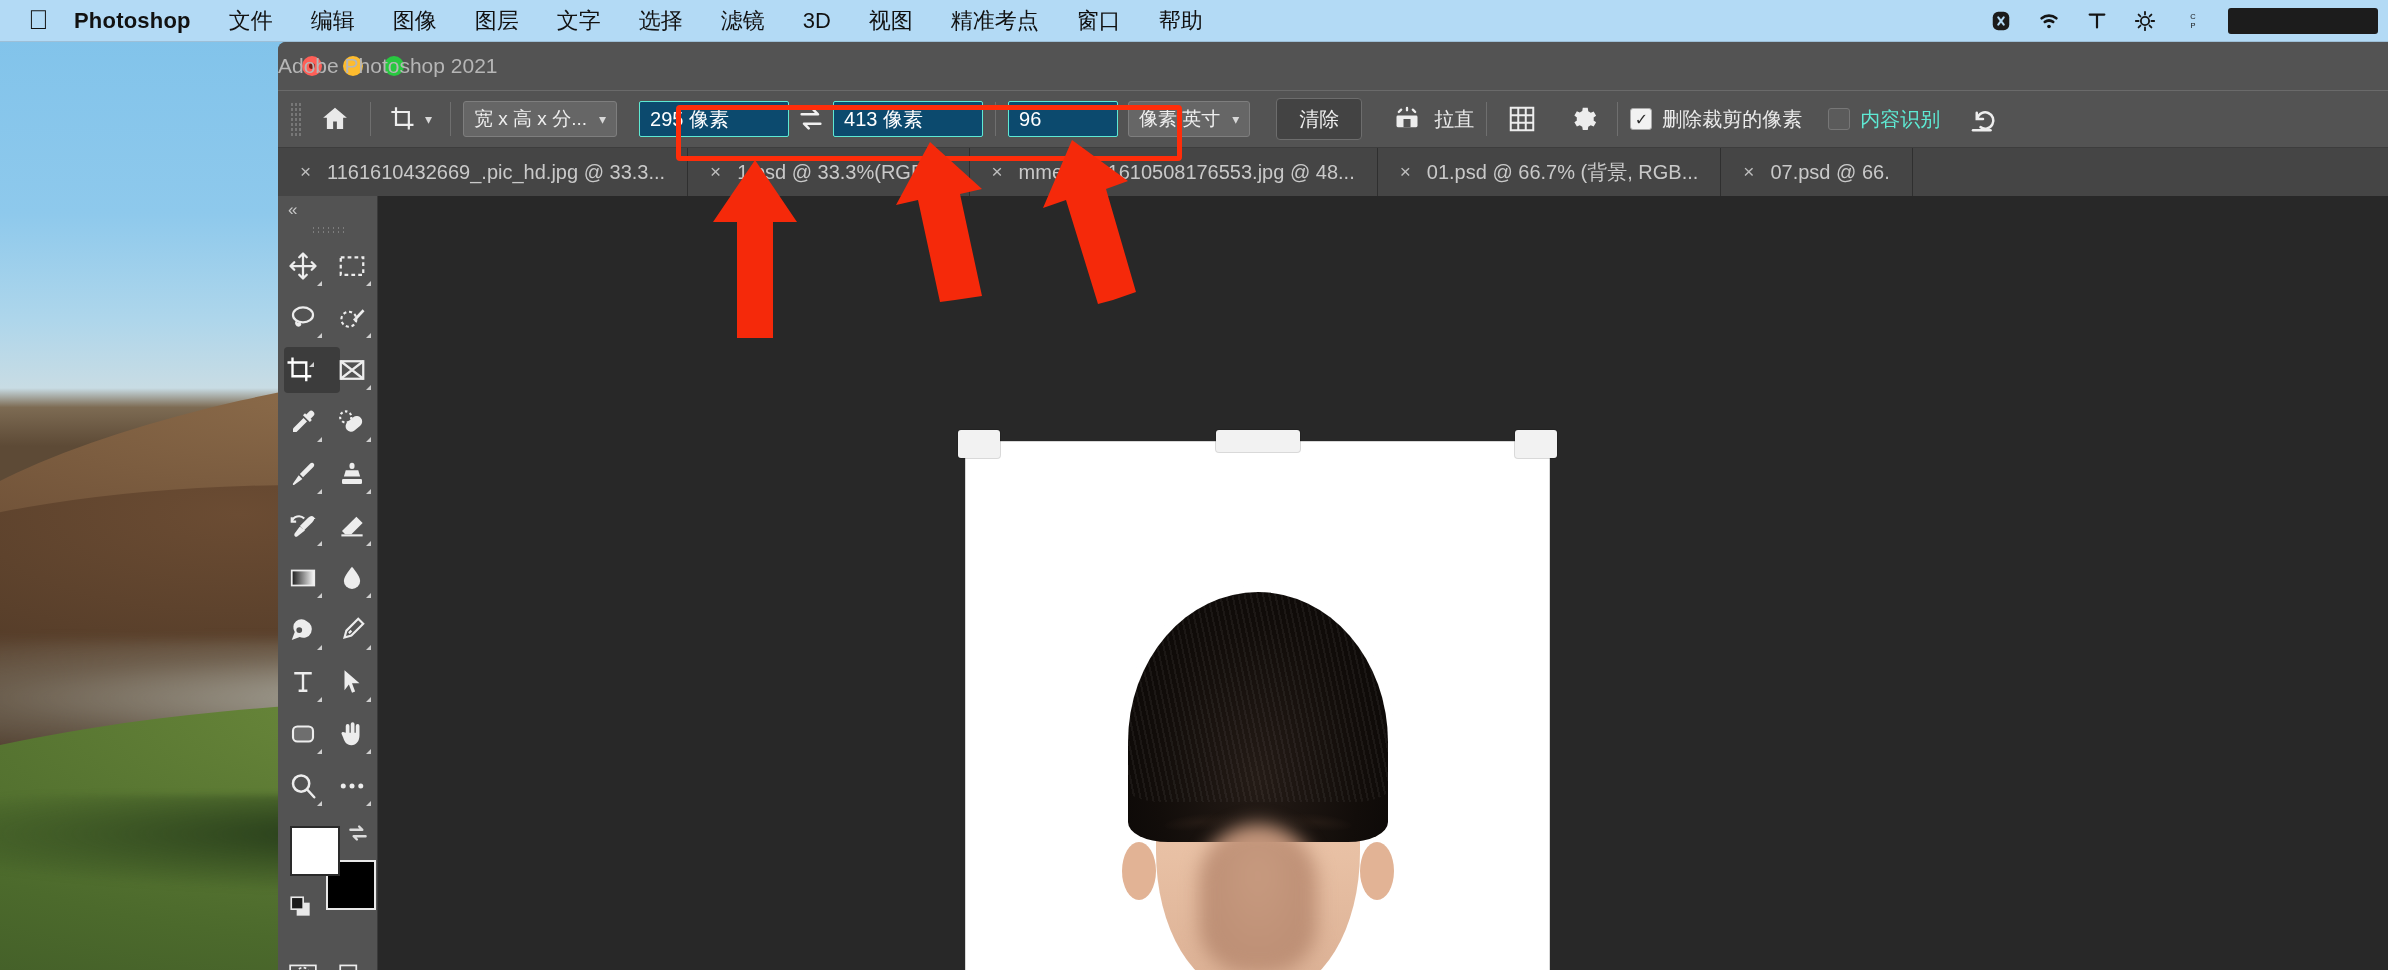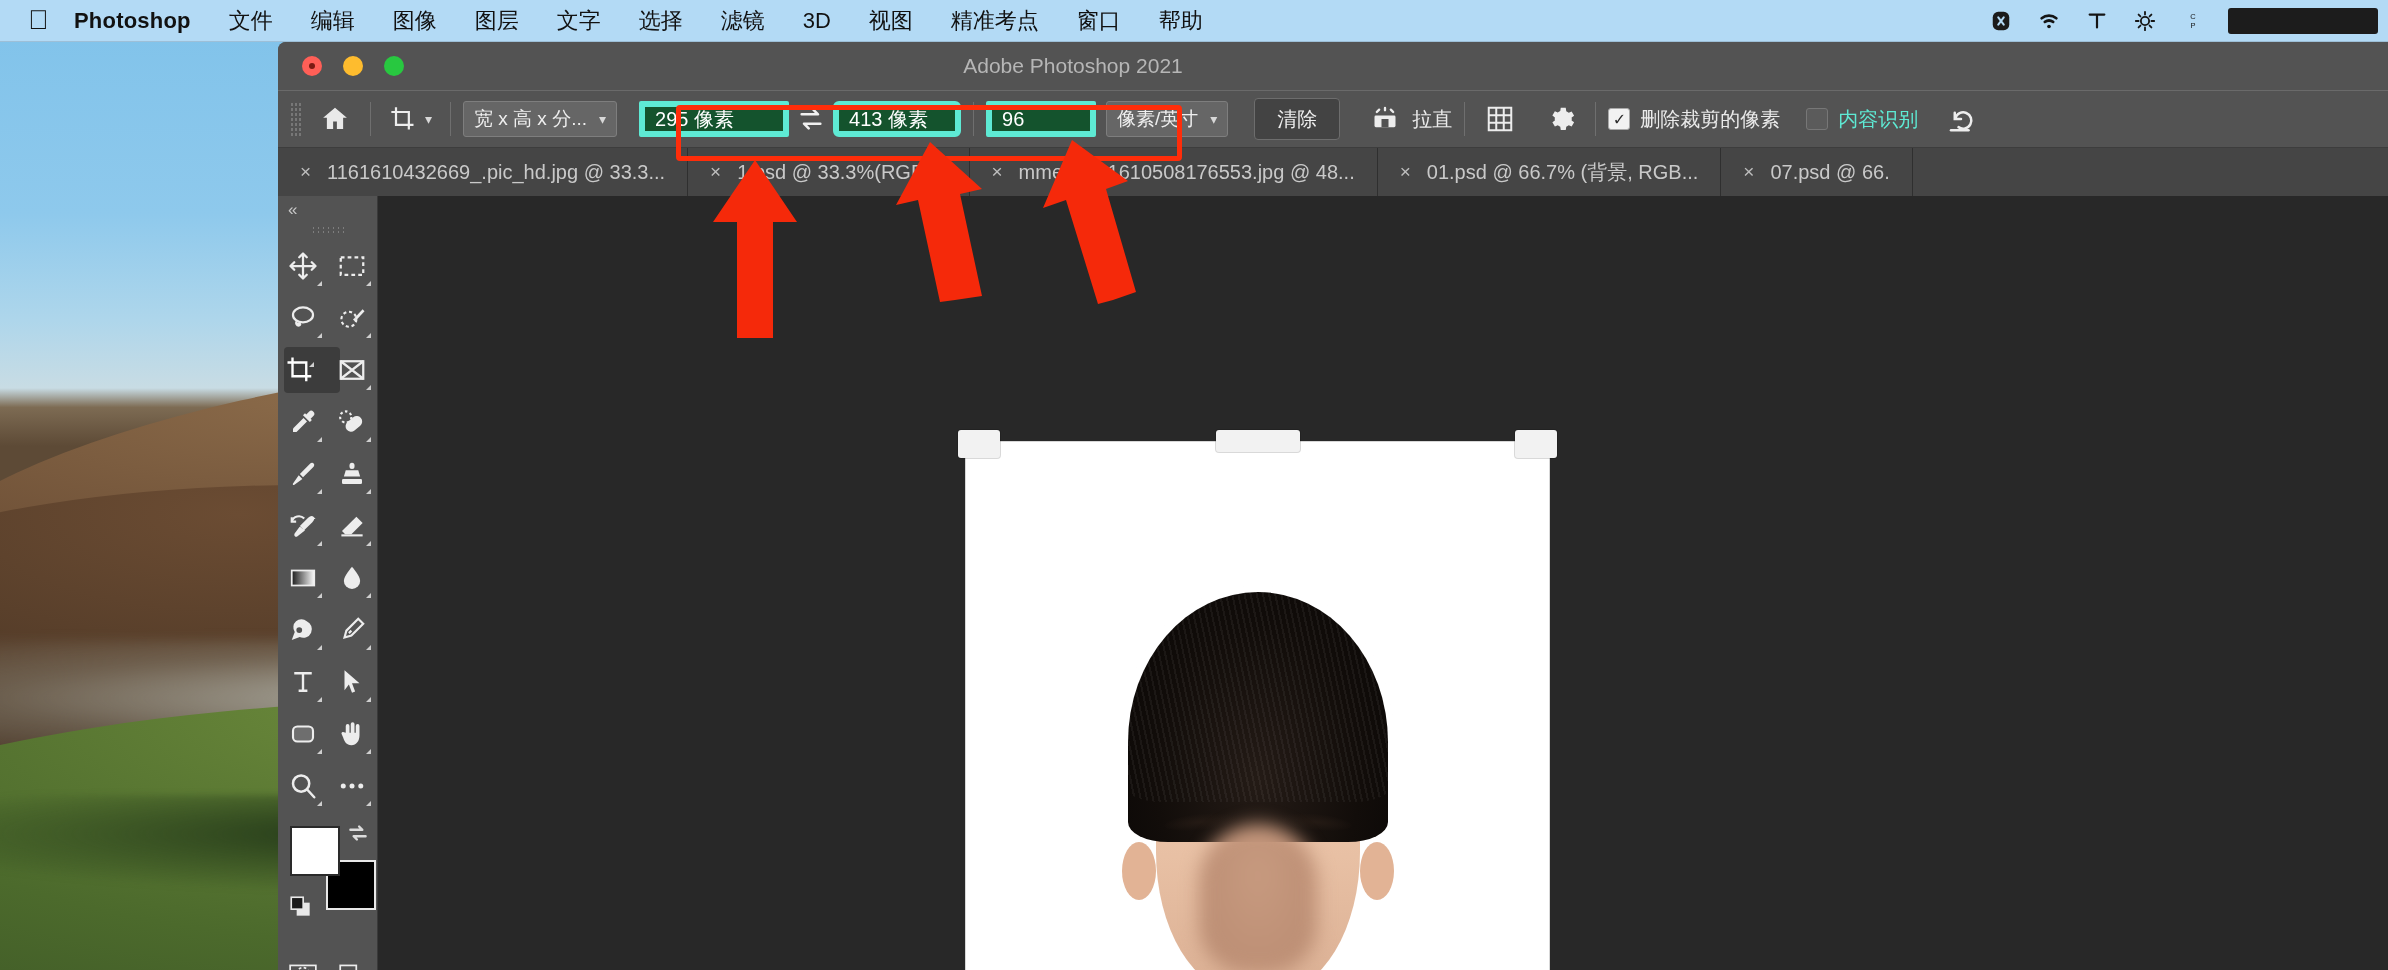--- a/index.html
+++ b/index.html
@@ -55,21 +55,21 @@
     background:#535353; z-index: 20;
     border-top-left-radius:8px; overflow:hidden;
   }
   .ps-titlebar { position:relative; height:48px; background:#535353; }
   .traffic { position:absolute; left:24px; top:50%; transform:translateY(-50%); display:flex; gap:21px; }
   .tl { width:20px; height:20px; border-radius:50%; }
   .tl.red{background:#ff5f57;} .tl.yellow{background:#febc2e;} .tl.green{background:#28c840;}
   .tl.red::after{content:""; display:block; width:6px;height:6px;border-radius:50%;
     background:#7a1b13; margin:7px auto;}
   .ps-title { position:absolute; left:0; right:0; top:0; height:48px; line-height:48px;
-    text-align:center; color:#b6b6b6; font-size:21px; padding-right:520px; }
+    text-align:left; color:#b6b6b6; font-size:21px; padding-right:520px; }
 
   
   .options-bar {
     position:relative; height:58px; background:#535353;
     border-top:1px solid #6a6a6a; border-bottom:1px solid #3d3d3d;
     display:flex; align-items:center; padding-left:8px; gap:0;
   }
   .grip { width:12px; height:34px; margin:0 10px 0 4px;
     background-image: radial-gradient(#7d7d7d 1px, transparent 1px);
     background-size: 4px 5px; opacity:.85; }
@@ -77,25 +77,25 @@
   .ob-icon-btn { width:46px;height:40px; display:flex;align-items:center;justify-content:center;
      color:#e6e6e6; }
   .ob-tool { display:flex; align-items:center; gap:8px; padding:0 6px; }
   .caret { font-size:14px; color:#d8d8d8; }
   .ob-select {
     height:36px; background:#666; border:1px solid #7e7e7e; border-radius:3px;
     color:#efefef; font-size:19px; display:flex; align-items:center;
     padding:0 10px; gap:12px; white-space:nowrap;
   }
   .ob-input {
-    height:36px; background:#14532d; border:6px solid #5eead4; border-radius:2px;
+    height:36px; background:#0c4a6e; border:1px solid #5eead4; border-radius:2px;
     color:#fff; font-size:20px; display:flex; align-items:center; padding:0 10px;
   }
   .w-field { width:150px; }
-  .h-field { width:128px;border-radius:6px; }
+  .h-field { width:150px; }
   .r-field { width:110px; }
   .swap-btn { width:44px; height:40px; display:flex;align-items:center;justify-content:center; color:#f0f0f0; }
   .ob-btn {
     height:42px; background:#434343; border:1px solid #6d6d6d; border-radius:4px;
     color:#efefef; font-size:20px; display:flex;align-items:center; padding:0 22px;
   }
   .ob-text { color:#eaeaea; font-size:20px; }
   .ob-text.dim { color:#5eead4; }
   .chk { width:22px;height:22px;border:1px solid #a9a9a9; border-radius:3px; background:#f2f2f2;
     display:flex;align-items:center;justify-content:center; color:#2b2b2b; font-size:16px; }

